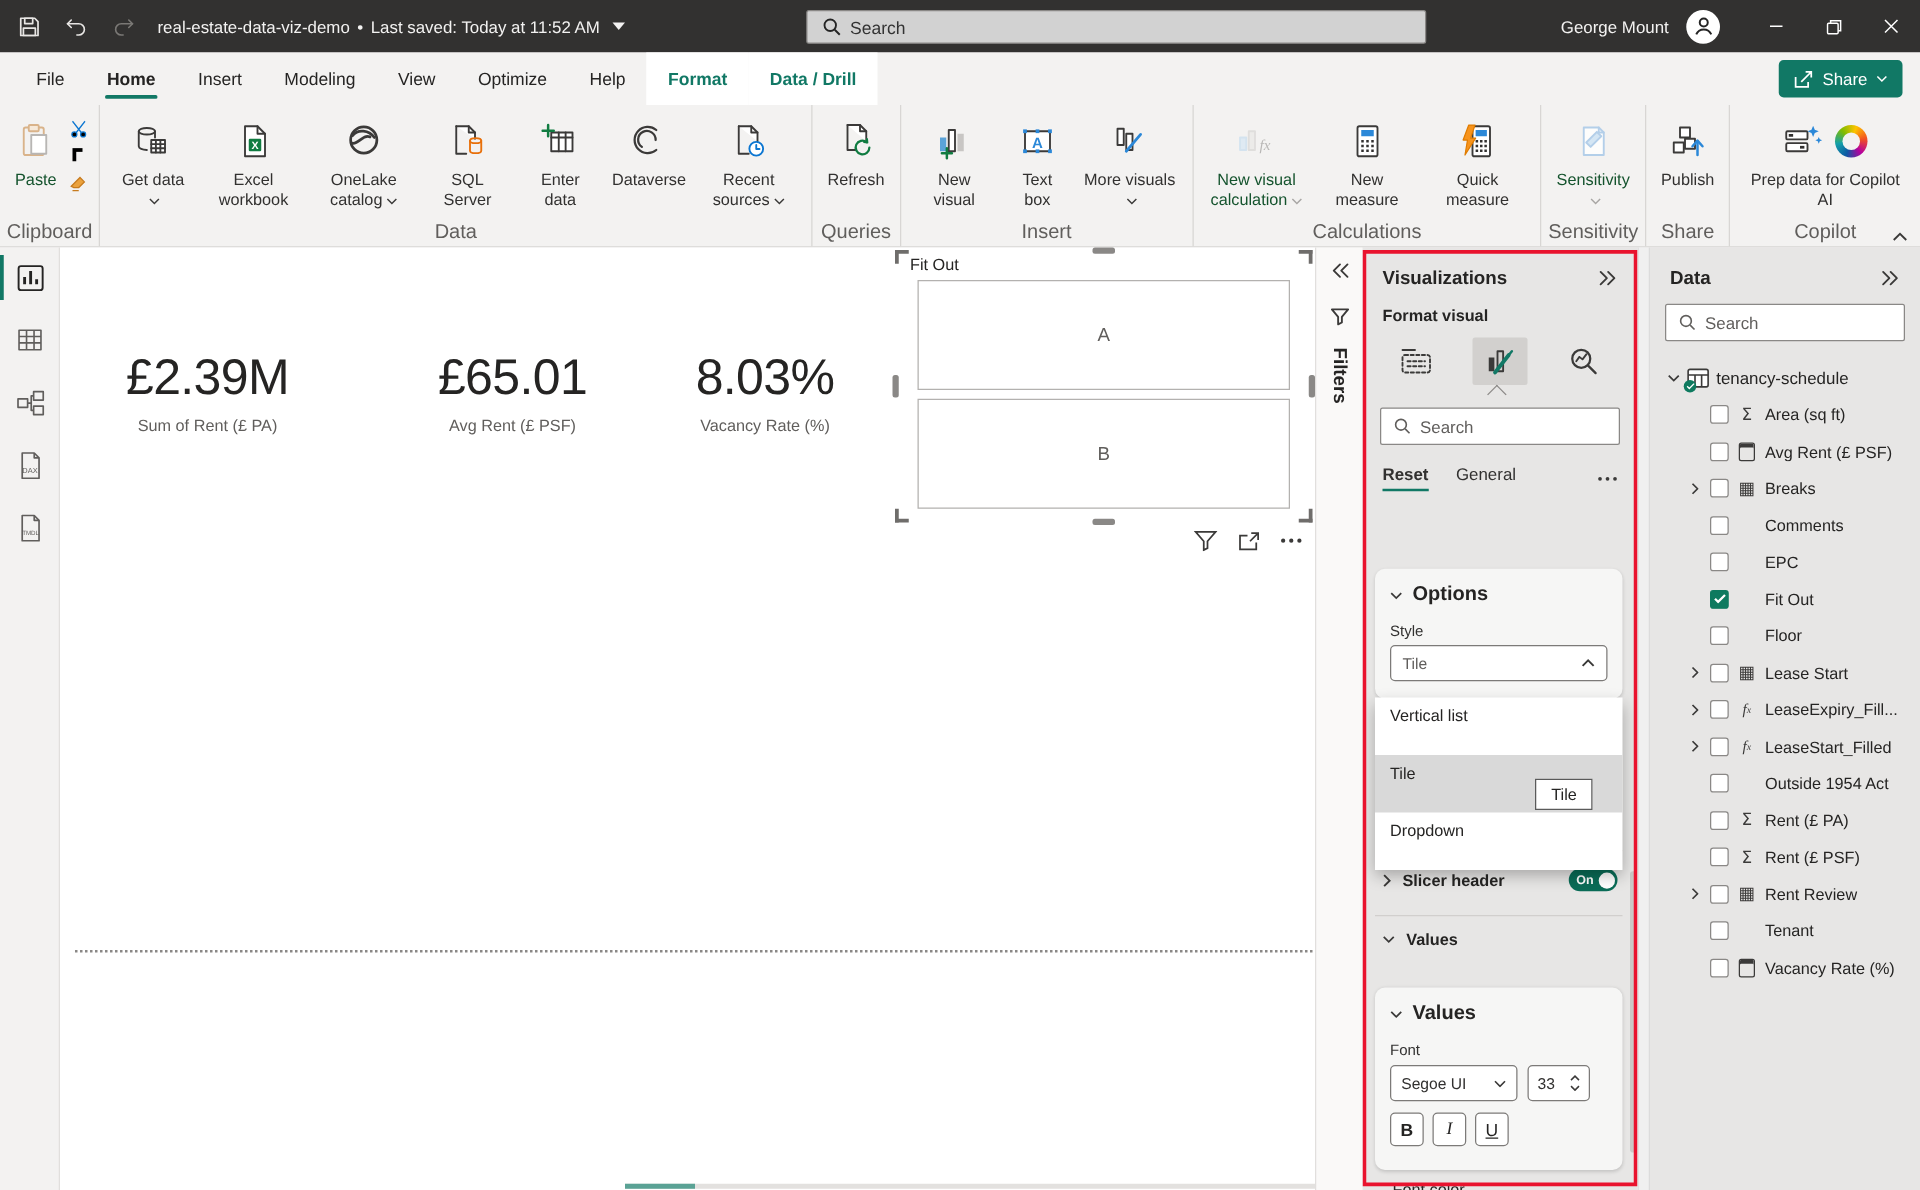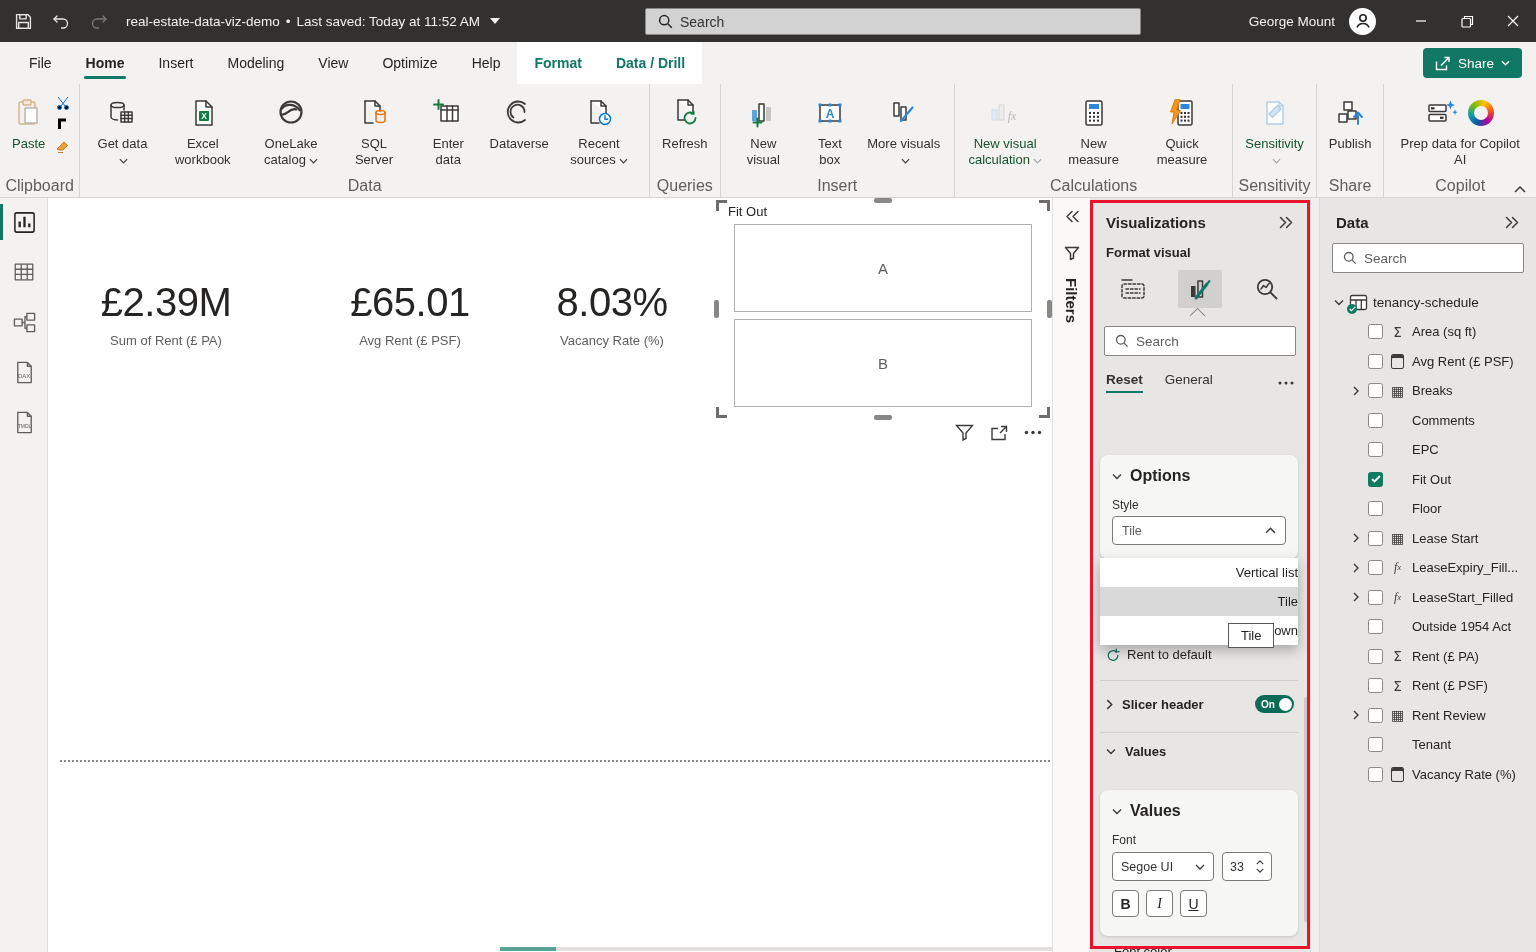--- a/index.html
+++ b/index.html
@@ -114,21 +114,21 @@
   .vp-tab.on { font-weight:bold; border-bottom:2.5px solid #117865; padding-bottom:4px; }
   .vp-tab { padding-bottom:6px; color:#323130; }
   .vp-more { margin-left:auto; }
   .vp-scroll { position:absolute; left:0; right:0; top:242px; bottom:0; }
   .card { position:absolute; left:10px; right:12px; background:#f6f6f5; border-radius:8px; box-shadow:0 1px 3px rgba(0,0,0,.15); padding:12px; }
   .card-head { display:flex; align-items:center; gap:8px; font-weight:bold; font-size:16px; }
   #card-options { top:15px; height:104px; }
   .ctl-label { margin-top:13px; font-size:12px; color:#323130; }
   .select { margin-top:4px; height:29px; background:#fff; border:1px solid #7c7a78; border-radius:4px; display:flex; align-items:center; padding:0 9px; font-size:12.5px; color:#605e5c; justify-content:space-between; }
   .dd { position:absolute; left:10px; right:12px; top:118px; background:#fff; box-shadow:0 5px 12px rgba(0,0,0,.28); z-index:30; }
-  .dd-item { height:29px; line-height:29px; padding-left:12px; font-size:13px; color:#252423;text-align:right; }
+  .dd-item { height:46px; line-height:29px; padding-left:12px; font-size:13px; color:#252423; }
   .dd-item.hl { background:#d9d9d9; }
   .tooltip { position:absolute; left:138px; top:183px; z-index:40; background:#fff; border:1px solid #5a5a5a; padding:4px 12px; font-size:13px; color:#252423; }
   .reset-row { position:absolute; top:207px; left:16px; display:flex; gap:7px; align-items:center; font-size:13px; color:#252423; z-index:10; }
   .reset-row svg { stroke:#13715f; fill:none; stroke-width:1.5; stroke-linecap:round; }
   .vdiv { position:absolute; left:10px; right:12px; height:1px; background:#d1cfcd; }
   #dv1 { top:240px; } #dv2 { top:292px; }
   .sh-row { position:absolute; top:250px; left:16px; right:16px; height:28px; display:flex; align-items:center; gap:9px; font-weight:bold; font-size:13px; }
   .toggle { margin-left:auto; width:39px; height:18px; border-radius:10px; background:#0a6c57; position:relative; display:flex; align-items:center; }
   .toggle span { color:#fff; font-size:10px; margin-left:6px; font-weight:bold; }
   .toggle::after { content:""; position:absolute; right:2.5px; top:2.5px; width:13px; height:13px; border-radius:50%; background:#fff; }

